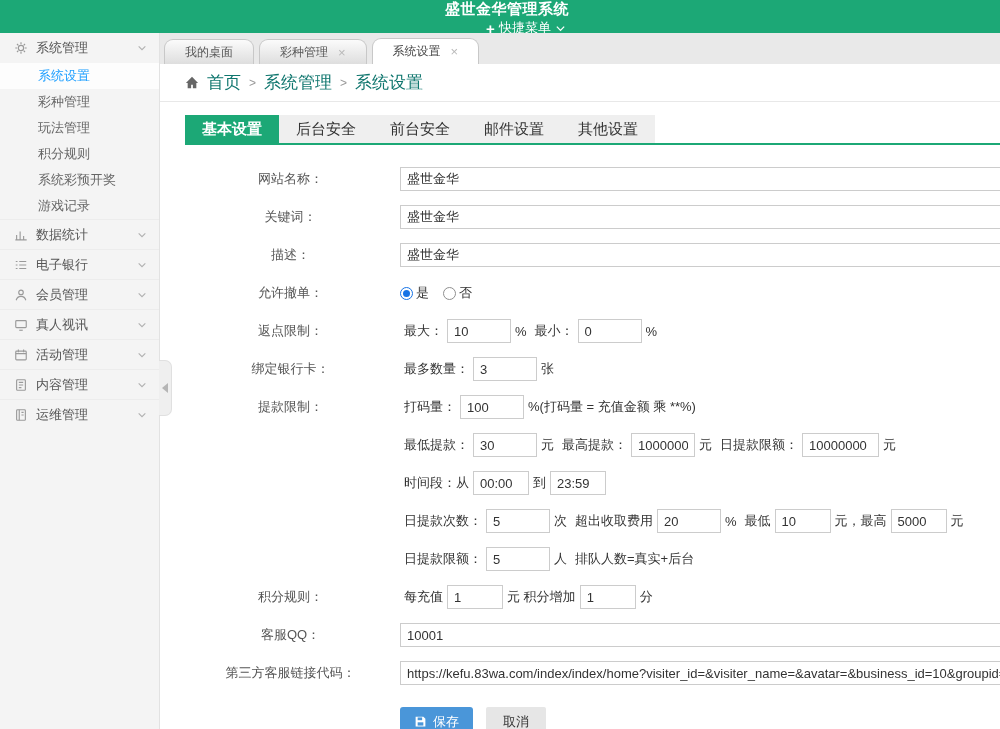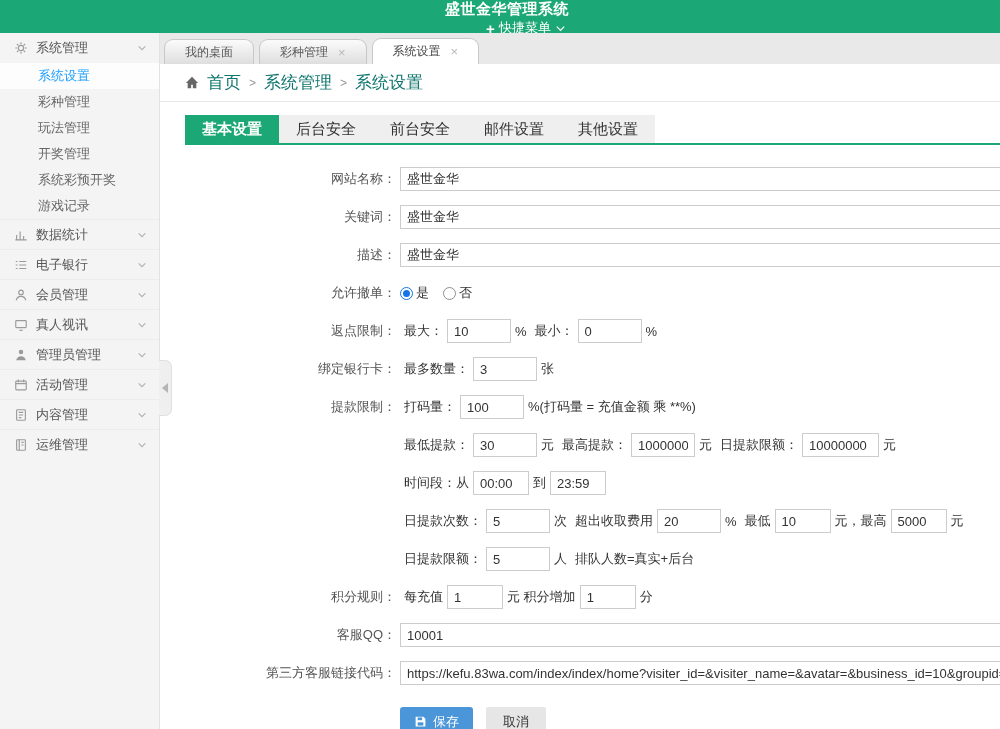--- a/index.html
+++ b/index.html
@@ -46,21 +46,21 @@
   
   .content { background:#fff; flex:1; padding:13px 0 0 25px; overflow:hidden; }
   .tabstrip { border-bottom:2px solid #1CA876; }
   .stabs { display:inline-flex; background:#efefef; }
   .stab { padding:0 17px; line-height:28px; font-size:15px; color:#333; cursor:pointer; }
   .stab.active { background:#1CA876; color:#fff; font-weight:bold; }
 
   
   .form { margin-top:22px; }
   .frow { display:flex; align-items:center; margin-bottom:14px; min-height:24px; }
-  .flabel { width:215px; flex-shrink:0; text-align:right; font-size:13px; color:#555; padding-right:4px; }
+  .flabel { width:215px; flex-shrink:0; text-align:center; font-size:13px; color:#555; padding-right:4px; }
   .ctrl { display:flex; align-items:center; font-size:13px; color:#333; white-space:nowrap; }
   .ctrl .t { margin:0 4px; }
   input.txt { height:24px; border:1px solid #ccc; padding:0 6px; font-size:13px; color:#333; background:#fff; outline:none; }
   .w-long { width:660px; }
   .w-sm { width:56px; }
   .w-md { width:64px; }
   .w-lg { width:77px; }
 
   .radio { width:13px; height:13px; border:1px solid #8f8f8f; border-radius:50%; display:inline-block; position:relative; margin-right:3px; background:#fff; }
   .radio.checked { border-color:#1673E6; }
@@ -104,21 +104,21 @@
       <span class="chev">
         <svg width="10" height="10" viewBox="0 0 12 12">
             <path d="M2 4l4 4 4-4" fill="none" stroke="#b0b0b0" stroke-width="1.3"></path>
           </svg>
       </span>
     </div>
     <div class="submenu">
       <div class="item active">系统设置</div>
       <div class="item">彩种管理</div>
       <div class="item">玩法管理</div>
-      <div class="item">开奖管理</div>
+      <div class="item">积分规则</div>
       <div class="item">系统彩预开奖</div>
       <div class="item">游戏记录</div>
     </div>
 
     <div class="sec-head">
       <span class="sico">
         <svg width="14" height="14" viewBox="0 0 16 16">
             <g stroke="#9a9a9a" stroke-width="1.3" fill="none">
               <path d="M3 13V8M7 13V4M11 13V9M1.5 13.5h13"></path>
             </g>
@@ -175,36 +175,20 @@
           </svg>
       </span>
       <span class="slabel">真人视讯</span>
       <span class="chev">
           <svg width="10" height="10" viewBox="0 0 12 12">
             <path d="M2 4l4 4 4-4" fill="none" stroke="#b0b0b0" stroke-width="1.3"></path>
           </svg>
         </span>
     </div>
 
-    <div class="sec-head">
-      <span class="sico">
-        <svg width="14" height="14" viewBox="0 0 16 16">
-            <g fill="#9a9a9a">
-              <circle cx="8" cy="4.6" r="2.6"></circle>
-              <path d="M2.5 14c.7-3 2.8-4.5 5.5-4.5s4.8 1.5 5.5 4.5z"></path>
-            </g>
-          </svg>
-      </span>
-      <span class="slabel">管理员管理</span>
-      <span class="chev">
-          <svg width="10" height="10" viewBox="0 0 12 12">
-            <path d="M2 4l4 4 4-4" fill="none" stroke="#b0b0b0" stroke-width="1.3"></path>
-          </svg>
-        </span>
-    </div>
 
     <div class="sec-head">
       <span class="sico">
         <svg width="14" height="14" viewBox="0 0 16 16">
             <g stroke="#9a9a9a" stroke-width="1.3" fill="none">
               <rect x="2" y="3.5" width="12" height="10" rx="1"></rect>
               <path d="M2 6.5h12M5 1.8v3M11 1.8v3"></path>
             </g>
           </svg>
       </span>

